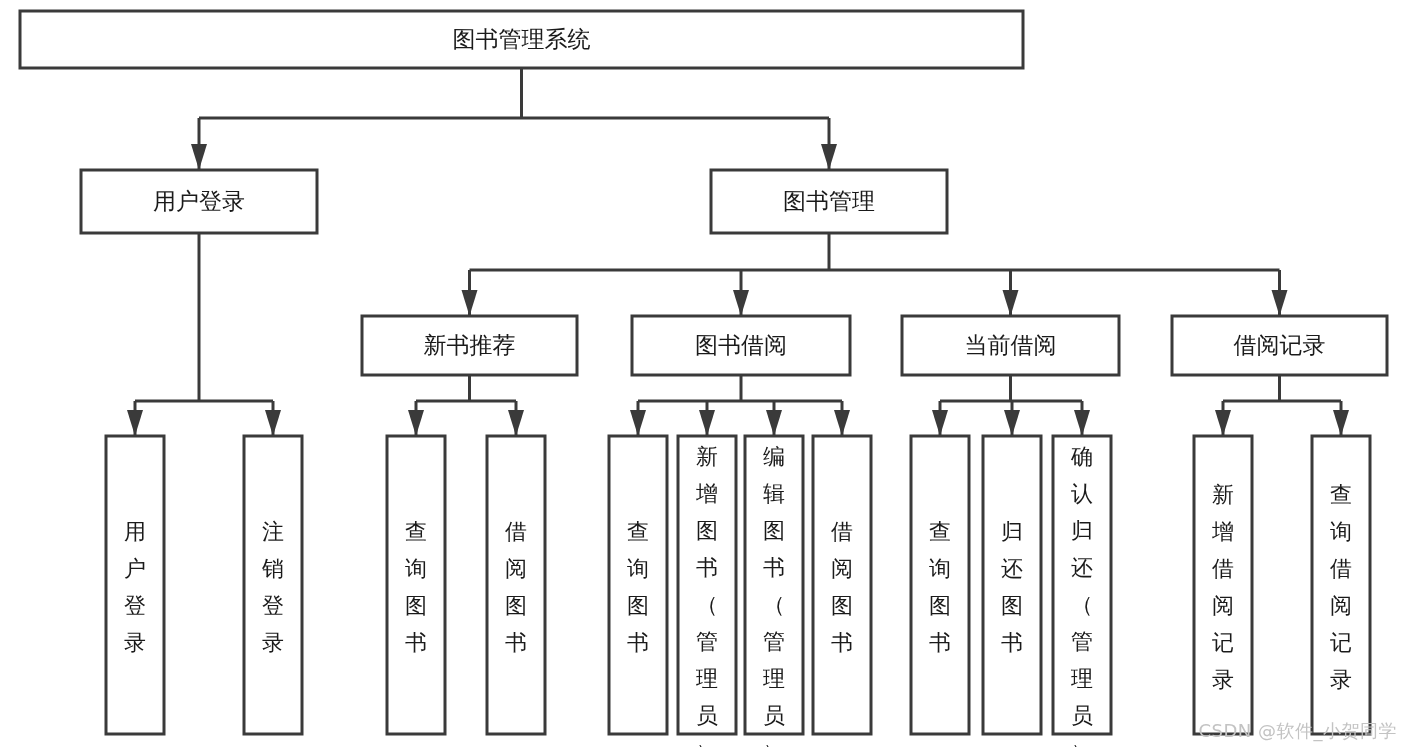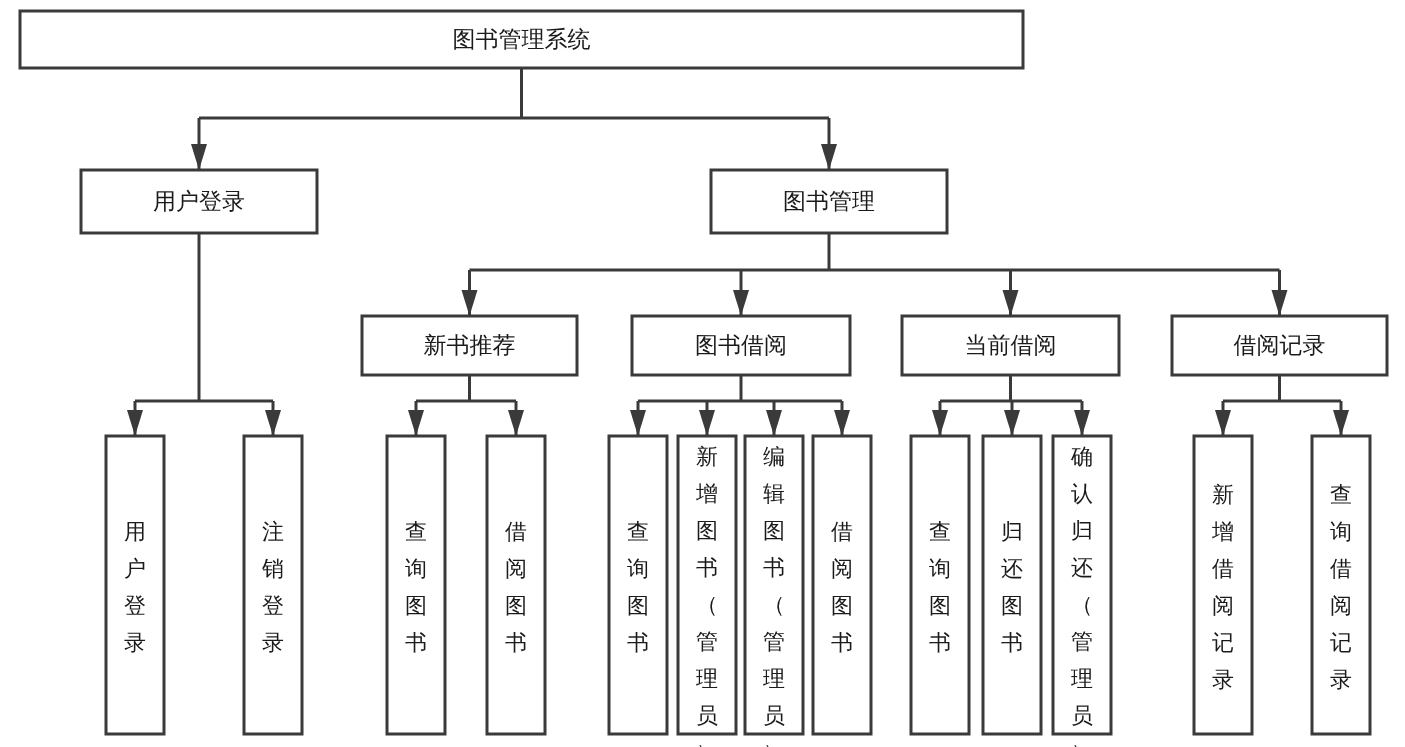--- a/index.html
+++ b/index.html
@@ -218,13 +218,14 @@
       <g>
         <rect x="1312" y="436" width="58" height="298" class="node-rect"></rect>
         <text x="1341" y="502" class="leaf-label">查</text>
         <text x="1341" y="539" class="leaf-label">询</text>
         <text x="1341" y="576" class="leaf-label">借</text>
         <text x="1341" y="613" class="leaf-label">阅</text>
         <text x="1341" y="650" class="leaf-label">记</text>
         <text x="1341" y="687" class="leaf-label">录</text>
       </g>
     </svg>
+  <div class="watermark">CSDN @软件_小贺同学</div>
 </div>
 
 </body></html>

